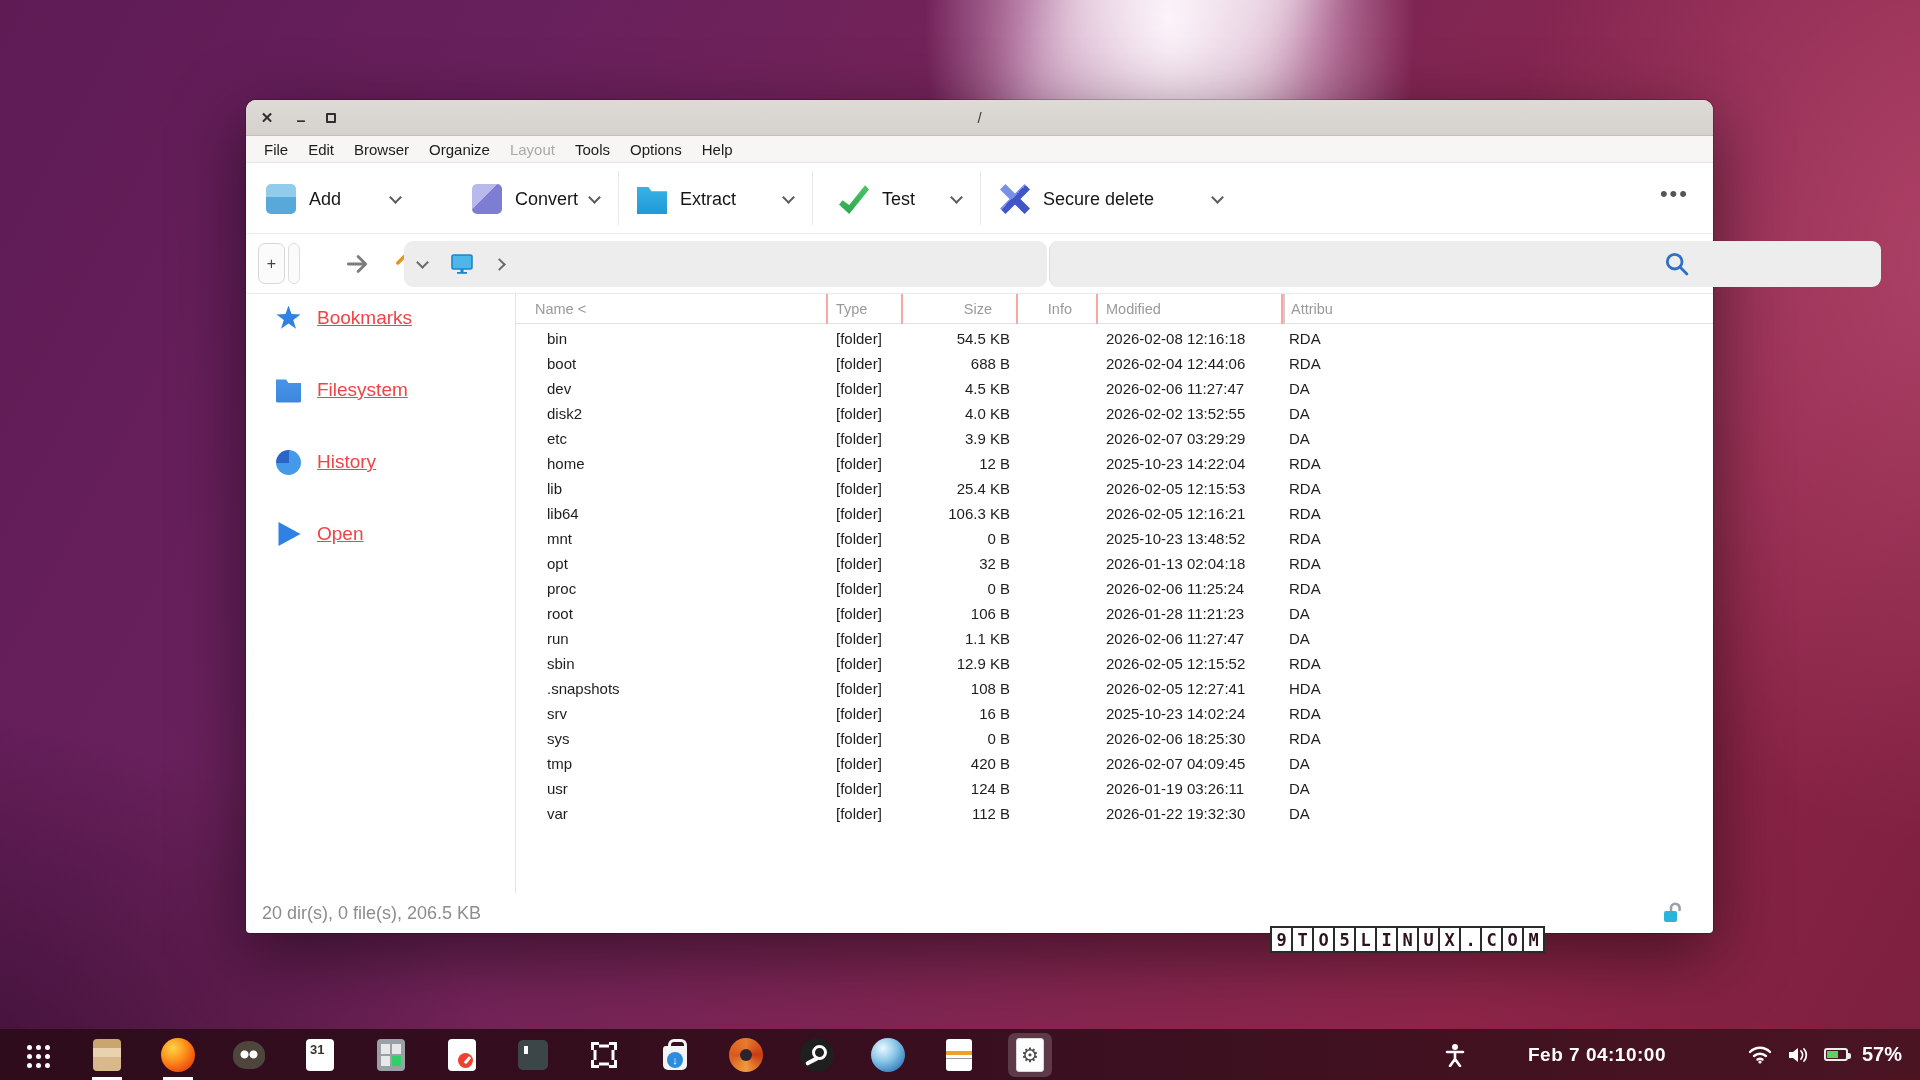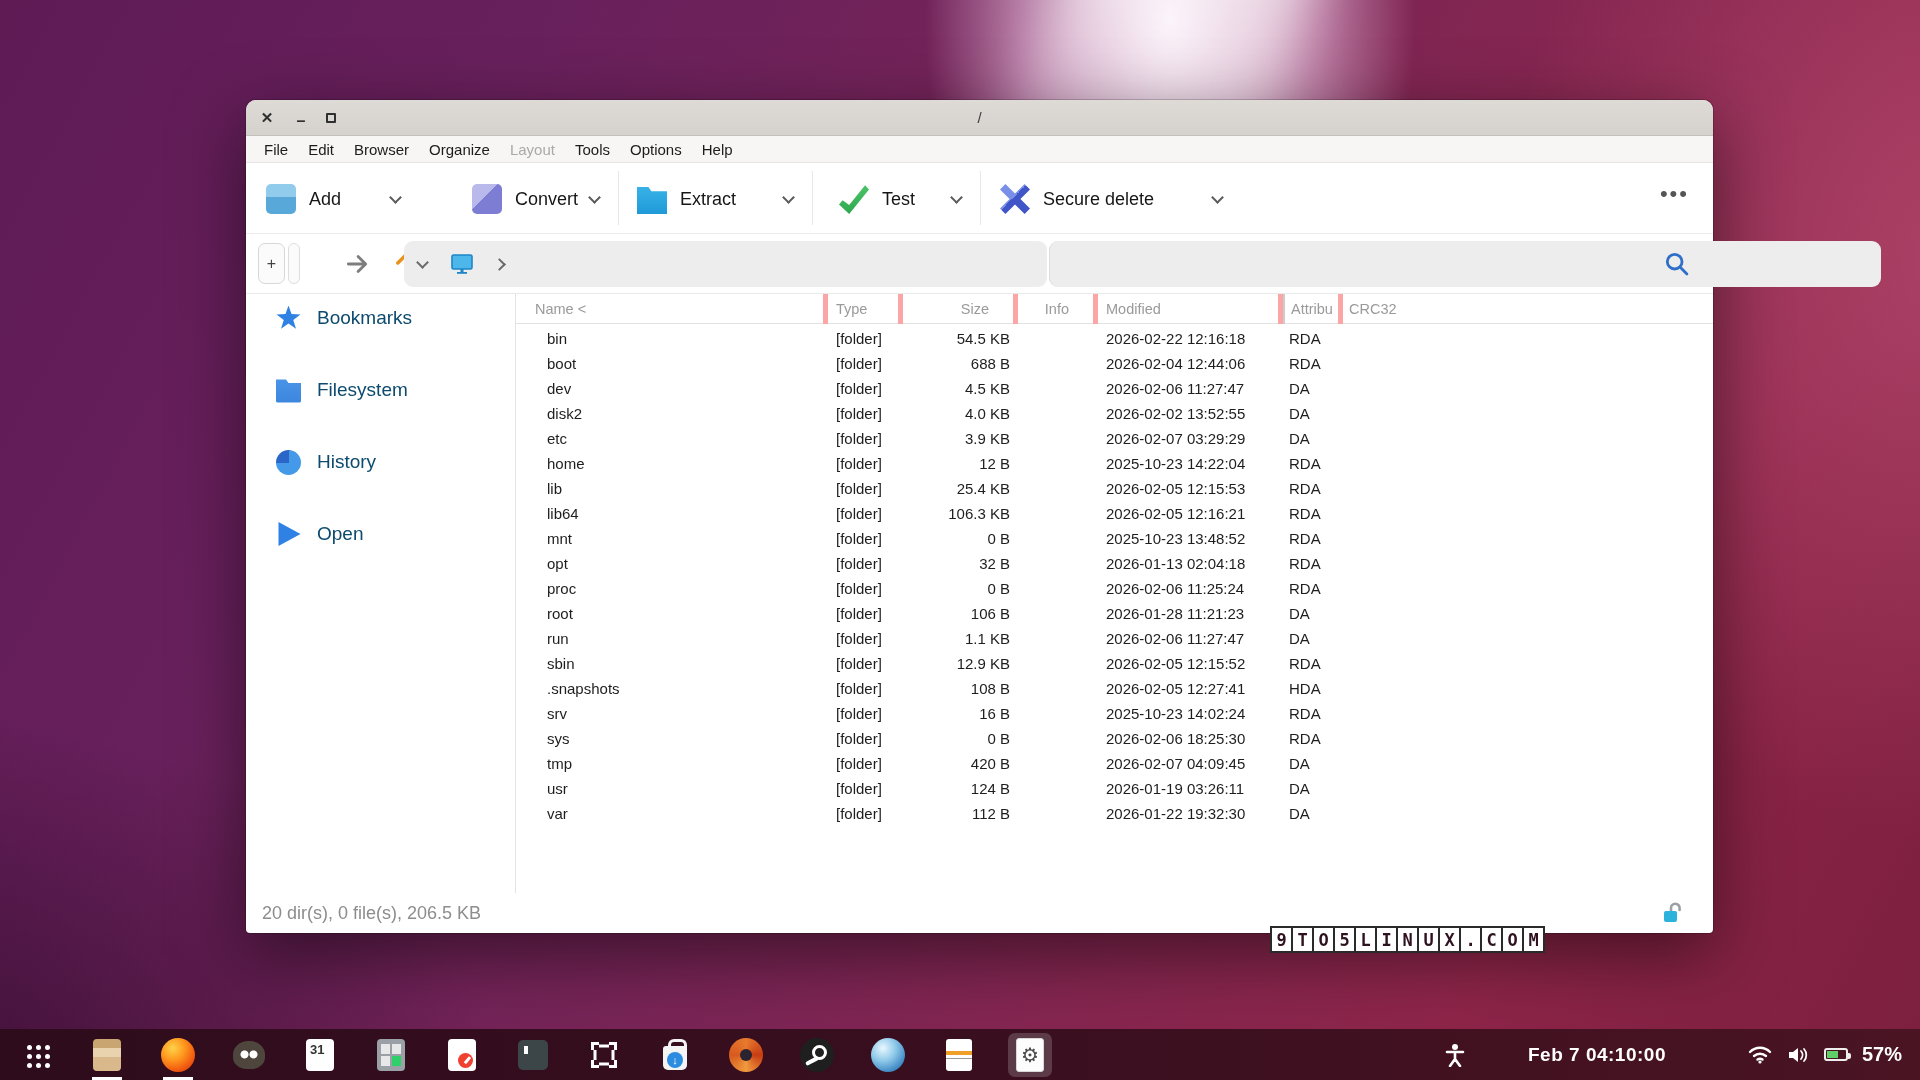--- a/index.html
+++ b/index.html
@@ -82,31 +82,31 @@
   .crumb-pc { margin-left:22px; }
   .crumb-chev-right { width:9px; height:9px; border-right:2px solid #6a6a6a; border-bottom:2px solid #6a6a6a;
     transform:rotate(-45deg); margin-left:20px; }
   .search-btn { position:absolute; right:22px; top:16px; }
 
   
   .side-divider { position:absolute; left:269px; top:194px; width:1px; height:599px; background:#e3e3e3; }
   .sidebar { position:absolute; left:0; top:182px; width:269px; }
   .sb-item { height:72px; display:flex; align-items:center; padding-left:30px; }
   .sb-icon { width:25px; height:25px; flex:none; }
-  .sb-label { font-size:19px; color:#0c4a6e; margin-left:16px; }
+  .sb-label { font-size:19px; color:#ef4444; margin-left:16px;text-decoration:underline; }
   .icon-star    { background:#2f82e3; clip-path:polygon(50% 0,62% 34%,98% 36%,69% 58%,80% 93%,50% 72%,20% 93%,31% 58%,2% 36%,38% 34%); }
   .icon-folder  { background:linear-gradient(#4a94e8,#3c86de); clip-path:polygon(0 8%, 40% 8%, 50% 22%, 100% 22%, 100% 100%, 0 100%); border-radius:2px; }
   .icon-history { border-radius:50%; background:conic-gradient(from 270deg at 50% 50%, #2a66c8 0deg 95deg, #449ae8 95deg 360deg); }
   .icon-play    { background:#2f82e3; clip-path:polygon(10% 2%, 98% 50%, 10% 98%); }
 
   
   .tgrid { display:grid; grid-template-columns:313px 75px 115px 80px 185px 60px 1fr; }
   .thead { position:absolute; left:269px; top:194px; width:1198px; height:30px;
     border-bottom:1px solid #e2e2e2; font-size:14.5px; color:#9a9a9a; }
-  .thead > span { display:flex; align-items:center; border-right:5px solid #fca5a5; height:30px; }
+  .thead > span { display:flex; align-items:center; border-right:2px solid #fca5a5; height:30px; }
   .thead > span:last-child { border-right:none; }
   .th-name { padding-left:20px; }
   .th-type { padding-left:8px; }
   .th-size, .th-info { justify-content:flex-end; padding-right:24px; }
   .th-mod  { padding-left:8px; }
   .th-attr { padding-left:6px; border-left:2px solid #cccccc; overflow:hidden; white-space:nowrap; }
   .th-crc  { padding-left:6px; }
 
   .rows { position:absolute; left:269px; top:226px; width:1198px; }
   .frow { height:25px; font-size:15px; color:#1e1e1e; line-height:25px; }
@@ -313,31 +313,30 @@
         </div>
       </div>
 
     <div class="thead tgrid">
       <span class="th-name">Name &lt;</span>
       <span class="th-type">Type</span>
       <span class="th-size">Size</span>
       <span class="th-info">Info</span>
       <span class="th-mod">Modified</span>
       <span class="th-attr">Attribu</span>
-      <span class="th-crc">CRC32</span>
     </div>
 
     <div class="rows">
 
         <div class="frow tgrid">
           <span class="c-name">bin</span>
           <span class="c-type">[folder]</span>
           <span class="c-size">54.5 KB</span>
           <span class="c-info"></span>
-          <span class="c-mod">2026-02-22 12:16:18</span>
+          <span class="c-mod">2026-02-08 12:16:18</span>
           <span class="c-attr">RDA</span>
           <span class="c-crc"></span>
         </div>
 
         <div class="frow tgrid">
           <span class="c-name">boot</span>
           <span class="c-type">[folder]</span>
           <span class="c-size">688 B</span>
           <span class="c-info"></span>
           <span class="c-mod">2026-02-04 12:44:06</span>

